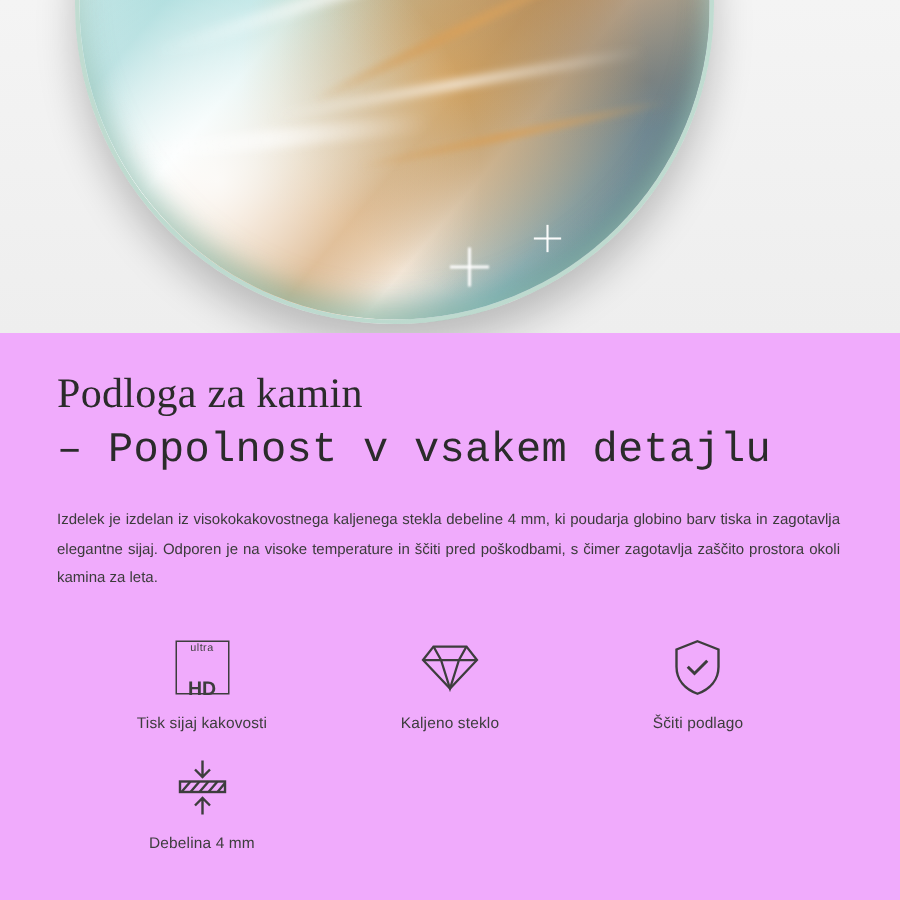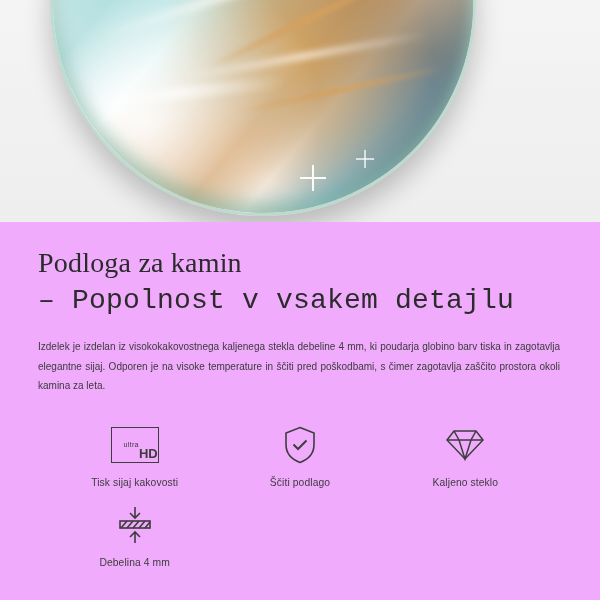--- a/index.html
+++ b/index.html
@@ -158,25 +158,24 @@
     font-size: 10.3px;
     color: #3d3d3d;
     text-align: center;
     letter-spacing: .1px;
   }
   .ultrahd {
     width: 34px;
     height: 34px;
     border: 1.6px solid #3d3d3d;
     display: flex;
-    flex-direction: row;
+    flex-direction: column;
     align-items: center;
-    justify-content: flex-end;
+    justify-content: space-between;
     line-height: 1;
-    padding-left: 12px;
   }
   .ultrahd .u1 { font-size: 7.2px; letter-spacing: .3px; color: #3d3d3d; }
   .ultrahd .u2 { font-size: 13px; font-weight: 700; color: #3d3d3d; margin-top: 17px; }
   svg { display: block; }
 </style>
 </head>
 <body>
 
 <div class="page">
 
@@ -212,36 +211,36 @@
           <div class="ultrahd">
             <span class="u1">ultra</span>
             <span class="u2">HD</span>
           </div>
         </div>
         <div class="feature-label">Tisk sijaj kakovosti</div>
       </div>
 
       <div class="feature">
         <div class="feature-icon">
+          <svg width="40" height="34" viewBox="0 0 40 34" fill="none" stroke="#3d3d3d" stroke-width="1.5">
+            <path d="M9 3h22l7 9-18 19L2 12z"></path>
+            <path d="M2 12h36M9 3l5 9 6 19 6-19 5-9M14 12h12"></path>
+          </svg>
+        </div>
+        <div class="feature-label">Kaljeno steklo</div>
+      </div>
+
+      <div class="feature">
+        <div class="feature-icon">
           <svg width="36" height="42" viewBox="0 0 36 42" fill="none" stroke="#3d3d3d" stroke-width="1.6">
             <path d="M18 3.5 32 9v11.5c0 9-6 15-14 18-8-3-14-9-14-18V9z"></path>
             <path d="M11.5 20.5l4.5 4.5 8.5-8.5" stroke-width="2"></path>
           </svg>
         </div>
         <div class="feature-label">Ščiti podlago</div>
-      </div>
-
-      <div class="feature">
-        <div class="feature-icon">
-          <svg width="40" height="34" viewBox="0 0 40 34" fill="none" stroke="#3d3d3d" stroke-width="1.5">
-            <path d="M9 3h22l7 9-18 19L2 12z"></path>
-            <path d="M2 12h36M9 3l5 9 6 19 6-19 5-9M14 12h12"></path>
-          </svg>
-        </div>
-        <div class="feature-label">Kaljeno steklo</div>
       </div>
 
 
       <div class="feature">
         <div class="feature-icon">
           <svg width="38" height="42" viewBox="0 0 38 42" fill="none" stroke="#3d3d3d" stroke-width="1.6">
             <path d="M19 3v10M14 9l5 5 5-5"></path>
             <rect x="4" y="17" width="30" height="7"></rect>
             <path d="M5 24l6-7M11 24l6-7M17 24l6-7M23 24l6-7M29 24l5-6"></path>
             <path d="M19 39V29M14 33l5-5 5 5"></path>

